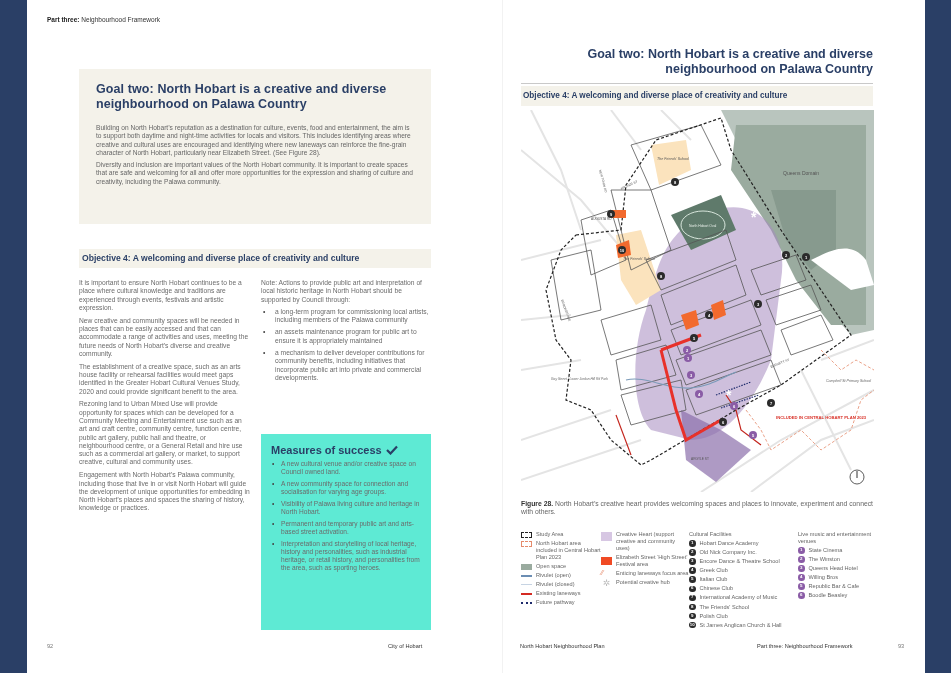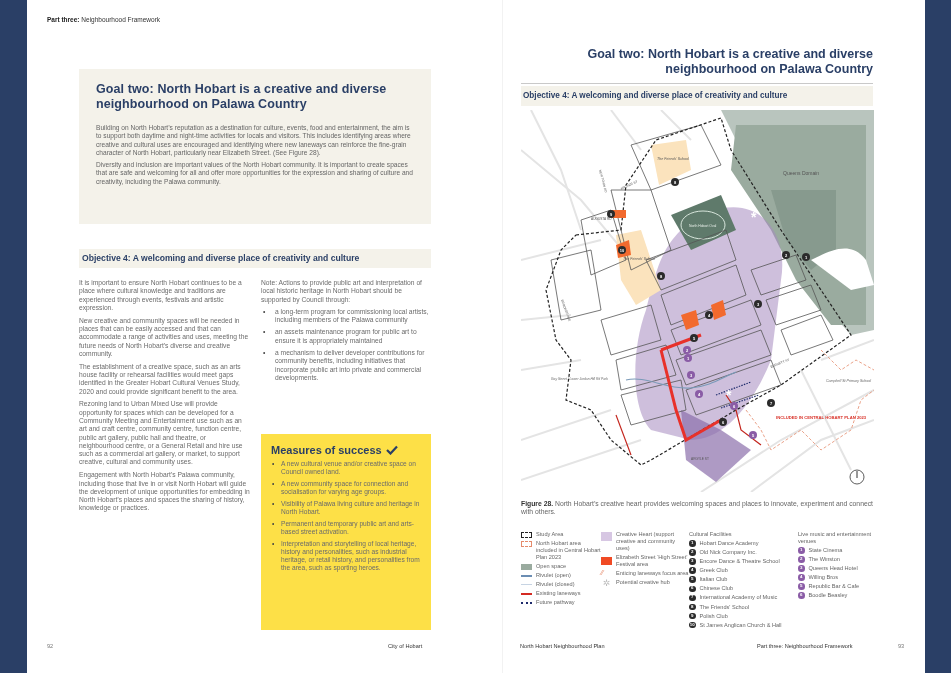--- a/index.html
+++ b/index.html
@@ -23,21 +23,21 @@
   .obj-bar { position: absolute; left: 52px; top: 249px; width: 352px; height: 19px; background: #f4f2ea; padding: 4px 3px; font-size: 8.6px; font-weight: bold; color: #2a3f66; }
 
   .col { position: absolute; font-size: 6.7px; line-height: 8.3px; color: #6b6b6b; }
   .col p + p { margin-top: 4.5px; }
   .col-left { left: 52px; top: 279px; width: 172px; }
   .col-right { left: 234px; top: 279px; width: 172px; }
   .col ul { list-style: none; margin-top: 2px; }
   .col ul li { position: relative; padding-left: 14px; margin-top: 4px; }
   .col ul li::before { content: "•"; position: absolute; left: 2px; top: 0; color: #444; }
 
-  .measures { position: absolute; left: 234px; top: 434px; width: 170px; height: 196px; background: #fde047; padding: 10px 10px; }
+  .measures { position: absolute; left: 234px; top: 434px; width: 170px; height: 196px; background: #5eead4; padding: 10px 10px; }
   .measures-title { font-size: 11px; font-weight: bold; color: #2a3f66; display: flex; align-items: center; gap: 4px; }
   .measures ul { list-style: none; margin-top: 4px; }
   .measures li { position: relative; padding-left: 10px; font-size: 6.6px; line-height: 8.2px; color: #6b6b6b; margin-top: 3.5px; }
   .measures li::before { content: "•"; position: absolute; left: 1px; color: #444; }
 
   
   .r-goal-title { position: absolute; right: 52px; top: 47px; width: 330px; text-align: right; font-size: 12.5px; line-height: 15px; font-weight: bold; color: #2a3f66; }
   .r-rule { position: absolute; left: 494px; top: 83px; width: 352px; height: 1px; background: #c9c9c9; }
   .r-obj-bar { position: absolute; left: 494px; top: 86px; width: 352px; height: 20px; background: #f4f2ea; padding: 5px 2px; font-size: 8.2px; font-weight: bold; color: #2a3f66; }
 

